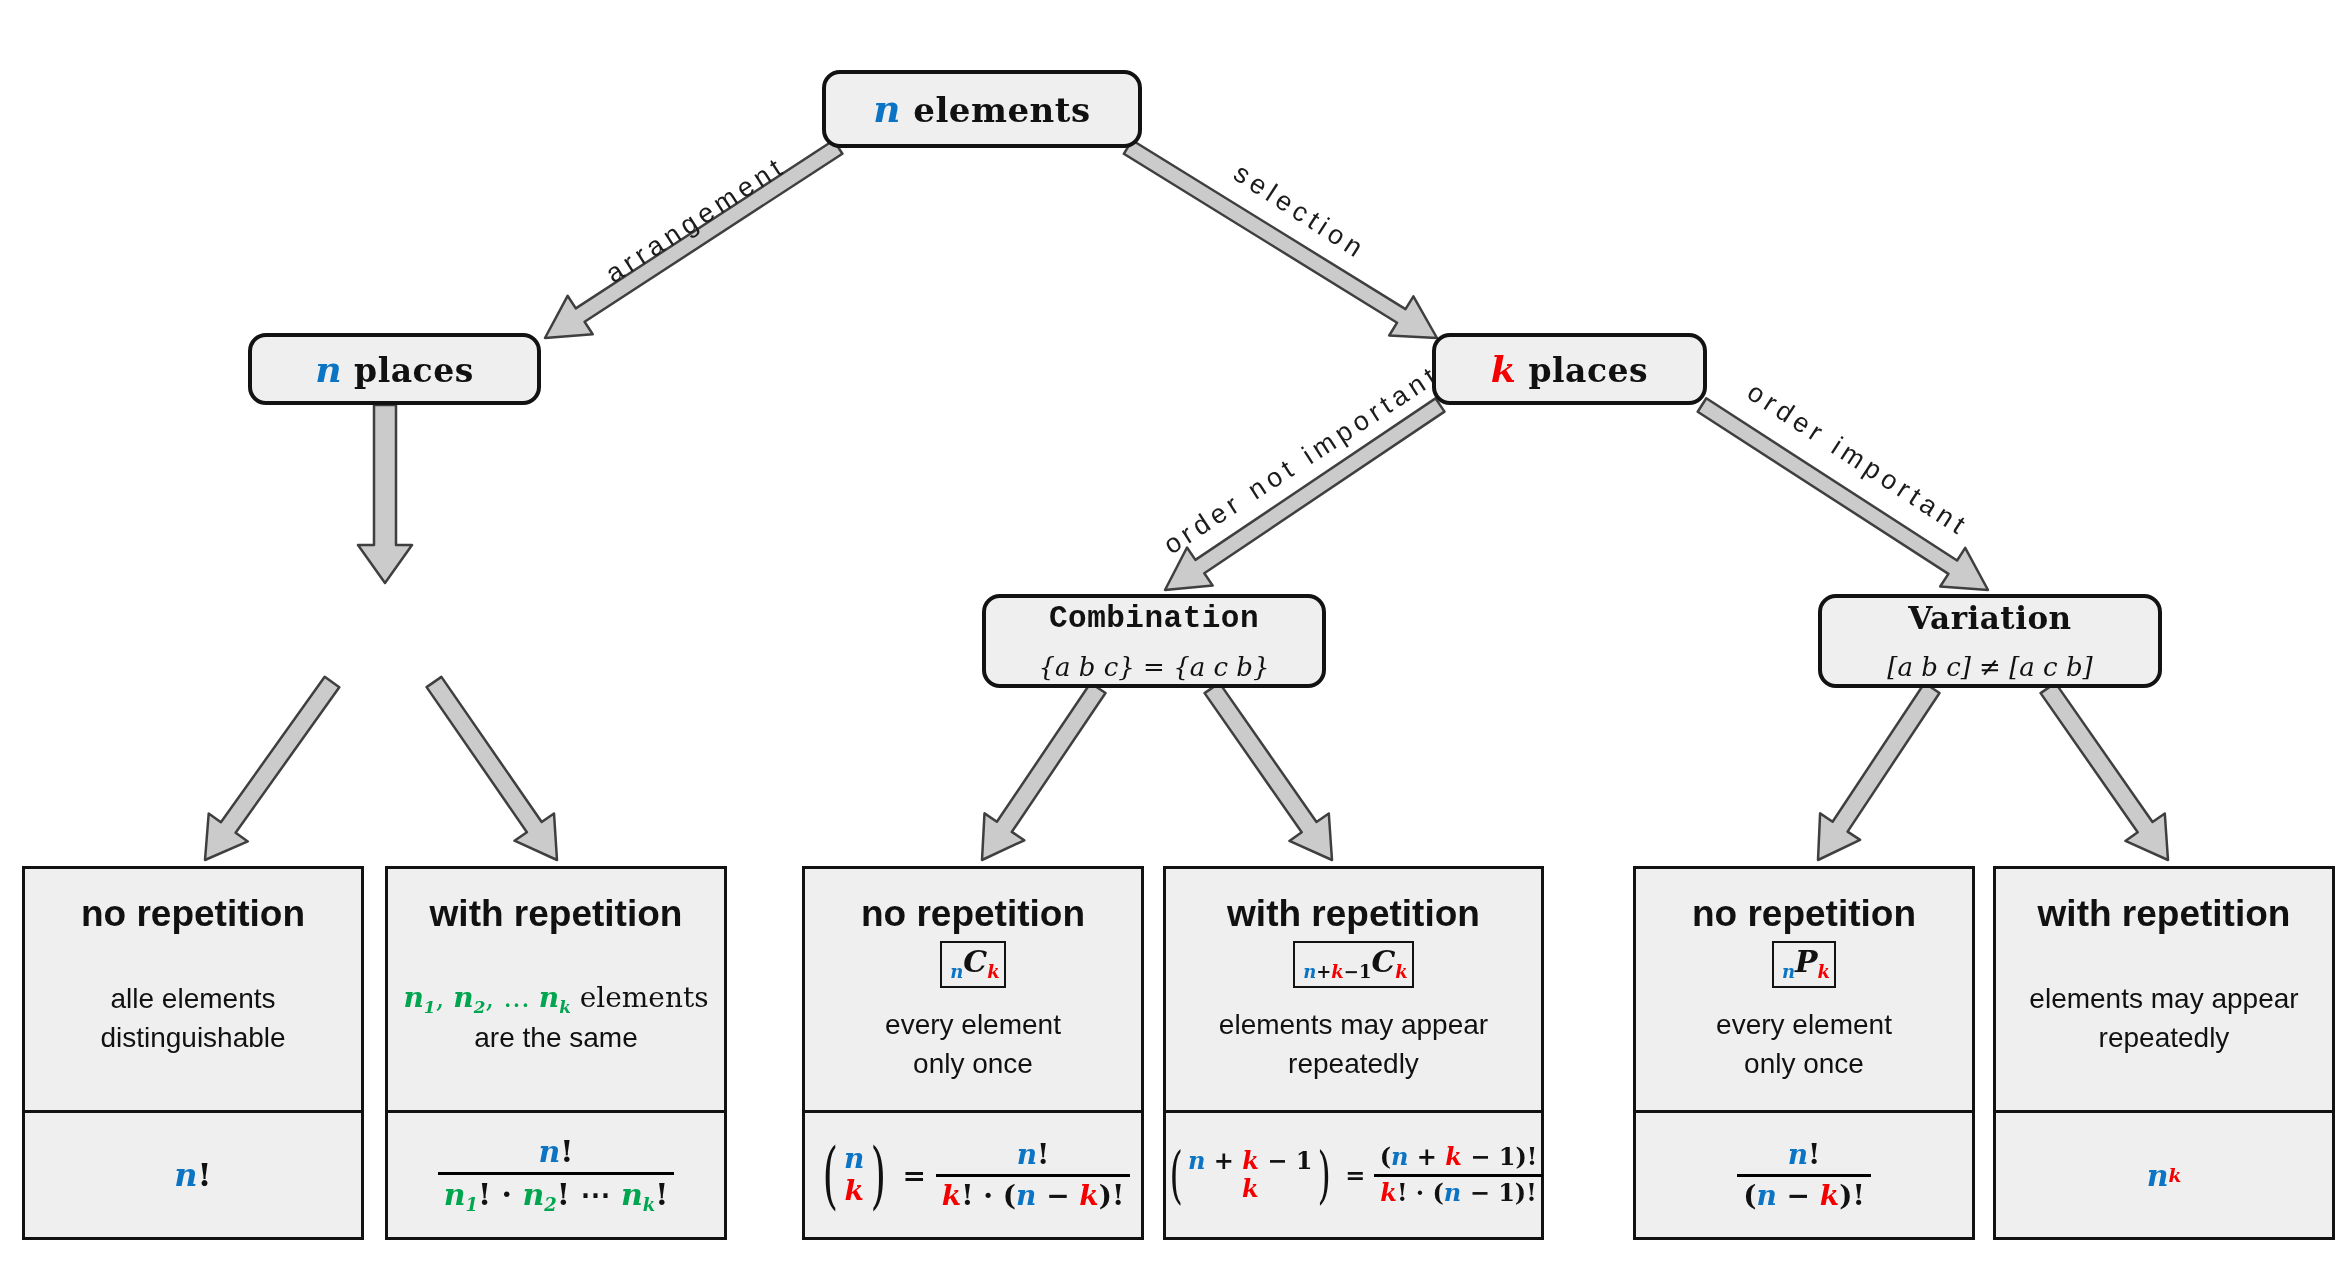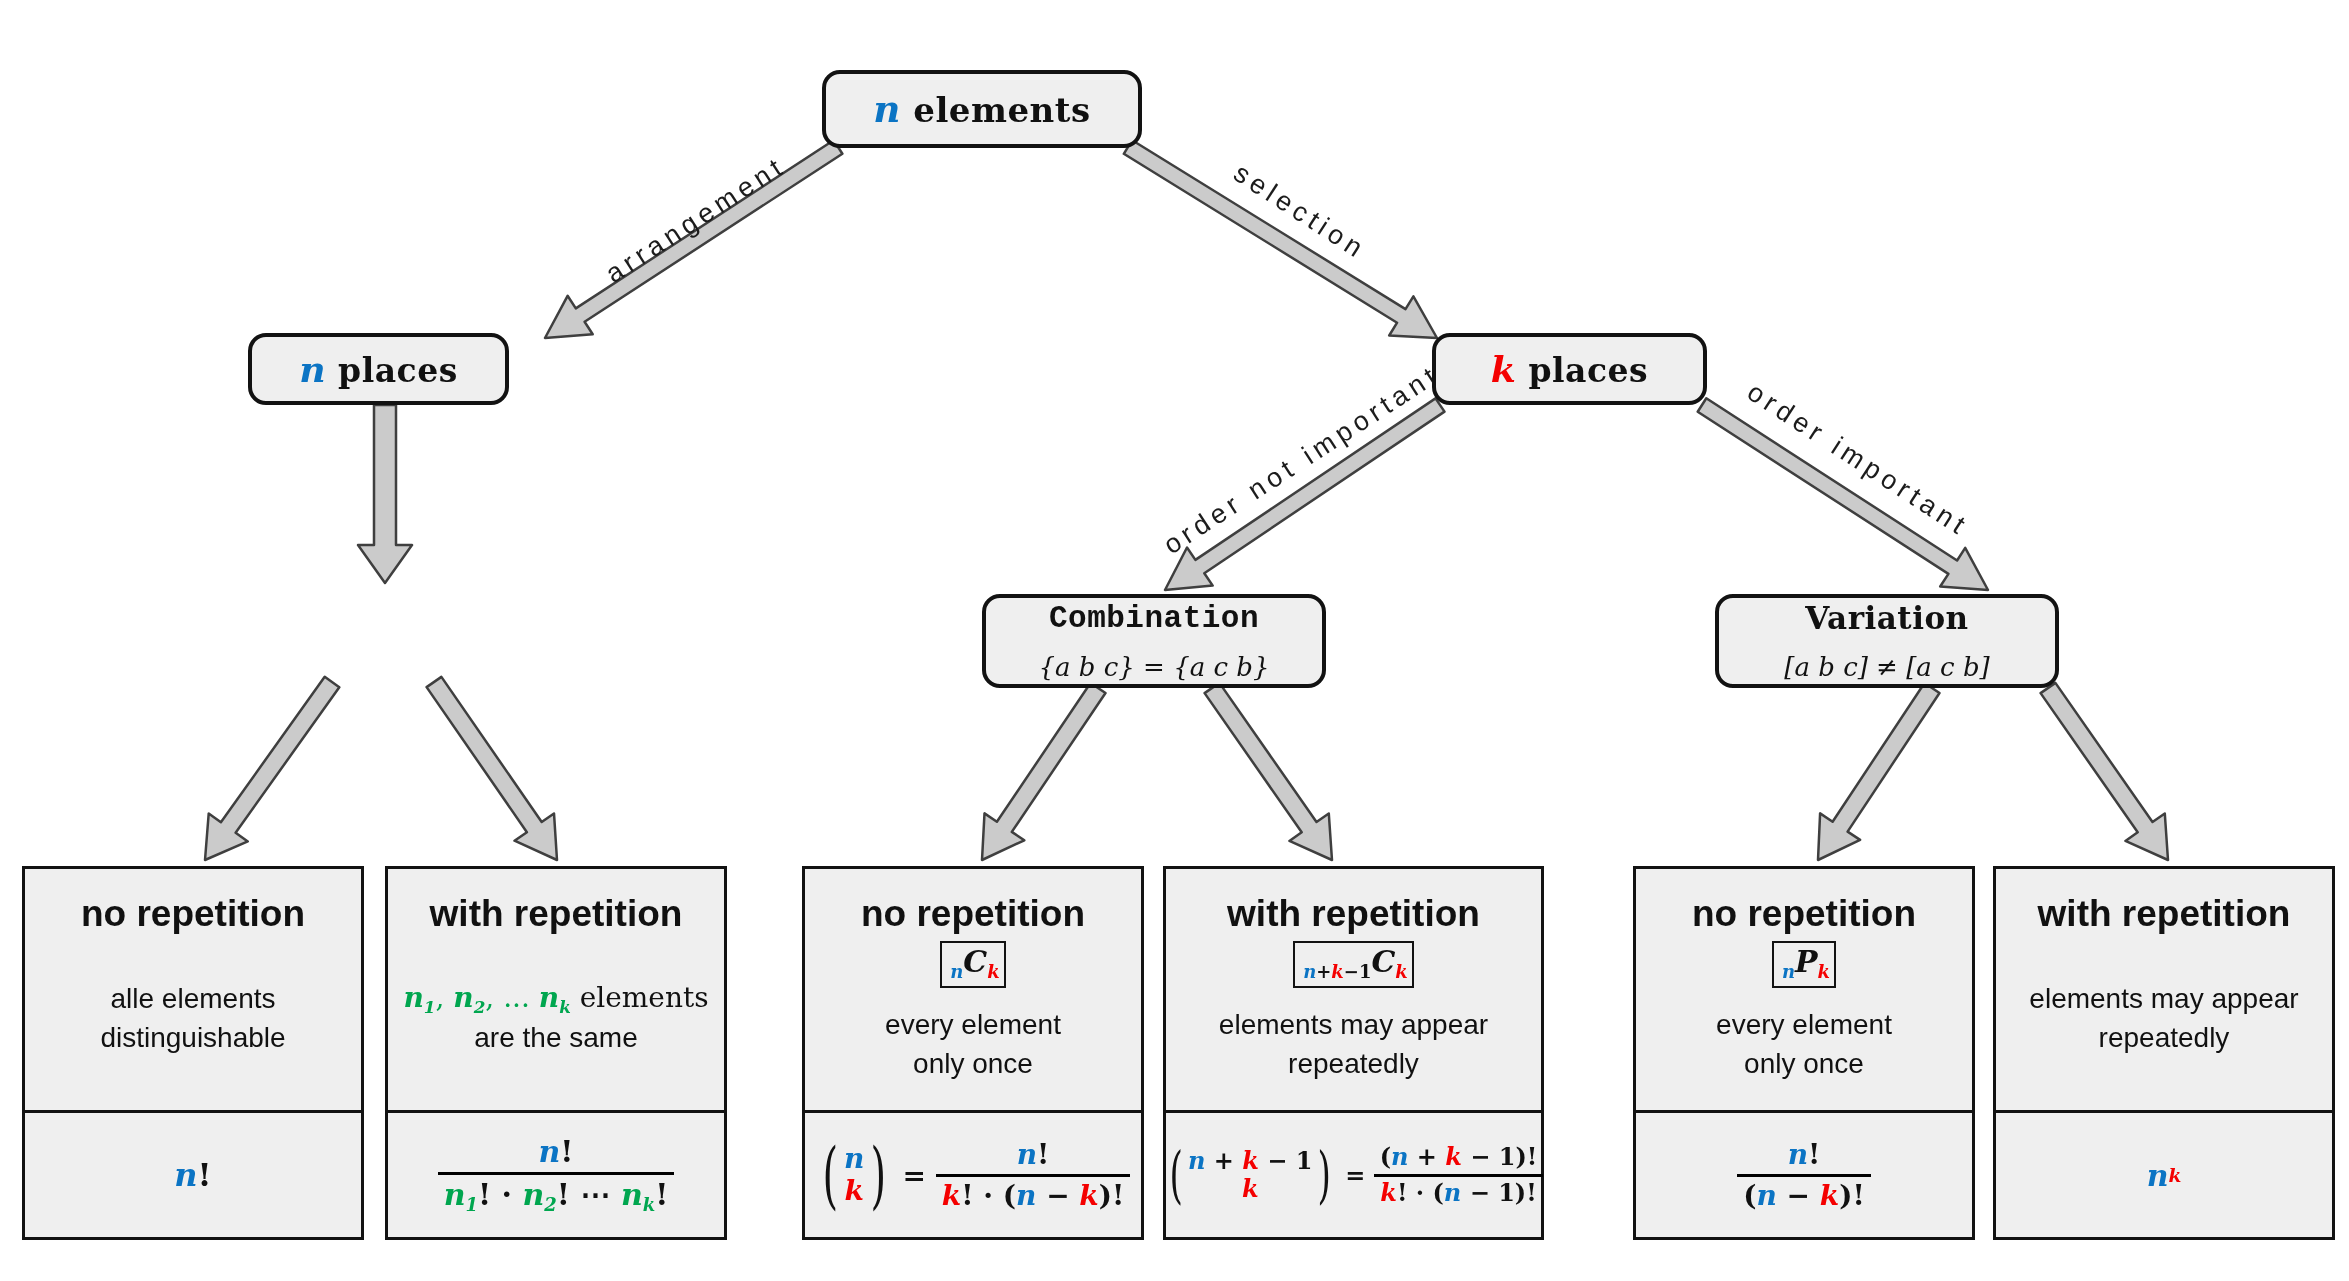--- a/index.html
+++ b/index.html
@@ -66,32 +66,32 @@
 
   <div class="edge-label" style="left:696px;top:220px;transform:translate(-50%,-50%) rotate(-33deg);">arrangement</div>
   <div class="edge-label" style="left:1300px;top:212px;transform:translate(-50%,-50%) rotate(33deg);">selection</div>
   <div class="edge-label" style="left:1302px;top:460px;transform:translate(-50%,-50%) rotate(-33deg);">order not important</div>
   <div class="edge-label" style="left:1858px;top:460px;transform:translate(-50%,-50%) rotate(33deg);">order important</div>
 
   <div class="rnode" style="left:822px;top:70px;width:320px;height:78px;">
     <div class="node-title math" style="font-size:34px;"><span class="var c-b">n</span><span> elements</span></div>
   </div>
 
-  <div class="rnode" style="left:248px;top:333px;width:261px;height:72px;">
+  <div class="rnode" style="left:248px;top:333px;width:293px;height:72px;">
     <div class="node-title math"><span class="var c-b">n</span><span> places</span></div>
   </div>
   <div class="rnode" style="left:1432px;top:333px;width:275px;height:72px;">
     <div class="node-title math"><span class="var c-r">k</span><span> places</span></div>
   </div>
 
   <div class="rnode" style="left:982px;top:594px;width:344px;height:94px;">
     <div class="node-title math" style="font-size:31px;font-family:Liberation Mono, monospace;"><span>Combination</span></div>
     <div class="node-subtitle"><span>{a b c} = {a c b}</span></div>
   </div>
-  <div class="rnode" style="left:1715px;top:594px;width:344px;height:94px;">
+  <div class="rnode" style="left:1818px;top:594px;width:344px;height:94px;">
     <div class="node-title math" style="font-size:31px;"><span>Variation</span></div>
     <div class="node-subtitle"><span>[a b c] ≠ [a c b]</span></div>
   </div>
 
   <div class="leaf" style="left:22px;top:866px;width:342px;height:374px;">
     <div class="leaf-top">
       <div class="leaf-title">no repetition</div>
       <div class="leaf-desc math-desc">
           <div class="line">alle elements</div>
           <div class="line">distinguishable</div>

